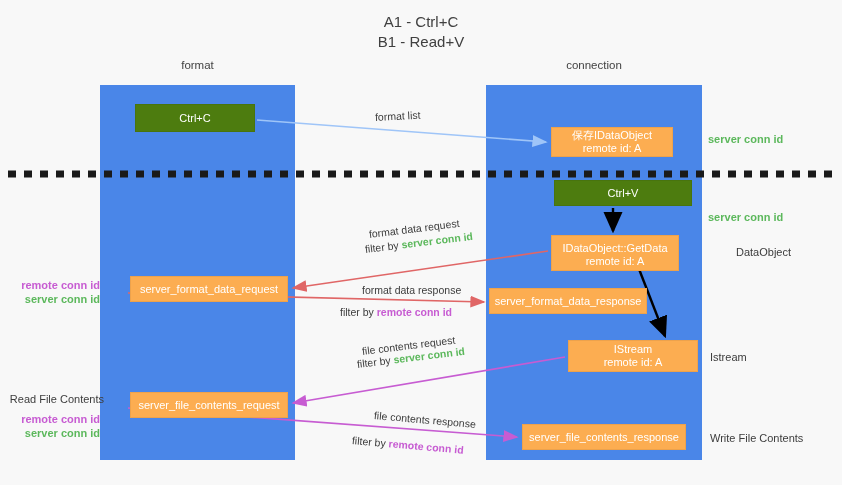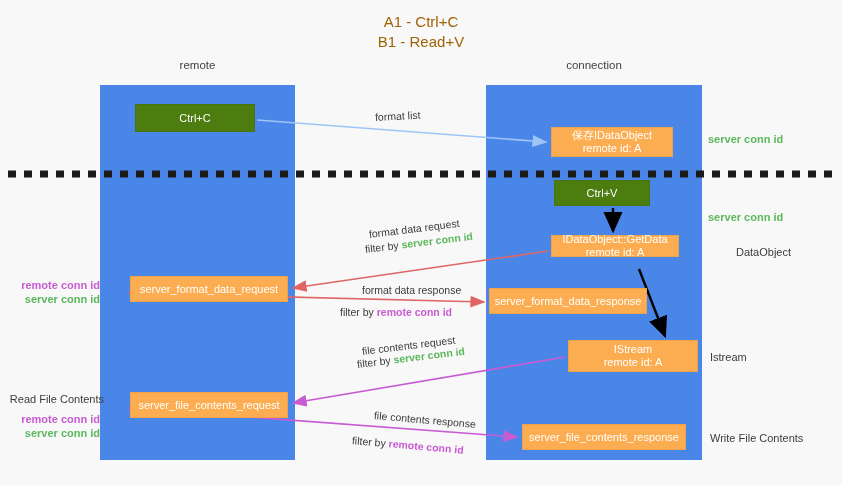--- a/index.html
+++ b/index.html
@@ -12,21 +12,21 @@
     color:#3c3c3c;
   }
   #stage{position:absolute;left:0;top:0;width:842px;height:485px;}
   .abs{position:absolute;}
 
   
   .title{
     left:0;top:12px;width:842px;
     text-align:center;
     font-size:15px;line-height:20px;
-    color:#a16207;
+    color:#404040;
   }
 
   
   .lane-head{
     text-align:center;font-size:11.5px;line-height:14px;color:#434343;
   }
   .lane-head .big{display:block;}
 
   
   .lane{background:#4a86e8;}
@@ -42,22 +42,22 @@
     font-size:11px;line-height:13px;
     padding:2px 4px;
     border:1px solid rgba(0,0,0,.06);
   }
   .box.green{background:#4d7c0f;}
   .box.orange{background:#fcad51;}
   .box .l2{display:block;}
 
   #box-ctrlc{left:135px;top:104px;width:120px;height:28px;}
   #box-save-dataobject{left:551px;top:127px;width:122px;height:30px;}
-  #box-ctrlv{left:554px;top:180px;width:96px;height:26px;}
-  #box-getdata{left:551px;top:235px;width:128px;height:22px;}
+  #box-ctrlv{left:554px;top:180px;width:138px;height:26px;}
+  #box-getdata{left:551px;top:235px;width:128px;height:36px;align-items:flex-end;}
   #box-fmt-req{left:130px;top:276px;width:158px;height:26px;}
   #box-fmt-resp{left:489px;top:288px;width:158px;height:26px;}
   #box-istream{left:568px;top:340px;width:130px;height:32px;}
   #box-file-req{left:130px;top:392px;width:158px;height:26px;}
   #box-file-resp{left:522px;top:424px;width:164px;height:26px;}
 
   
   .side{font-size:11px;line-height:14px;}
   .side.plain{color:#3c3c3c;}
   .green-t{color:#5cb85c;font-weight:bold;}
@@ -99,21 +99,21 @@
 <body>
 
 <div id="stage">
 
   <div class="abs title">
     <div>A1 - Ctrl+C</div>
     <div>B1 - Read+V</div>
   </div>
 
   <div class="abs lane-head" style="left:100px;top:58px;width:195px;">
-    <span>remote</span>
+    <span>format</span>
   </div>
   <div class="abs lane-head" style="left:486px;top:58px;width:216px;">
     <span>connection</span>
   </div>
 
   <div class="abs lane" id="lane-a1"></div>
   <div class="abs lane" id="lane-b1"></div>
 
   <svg id="wires">
     <defs>

